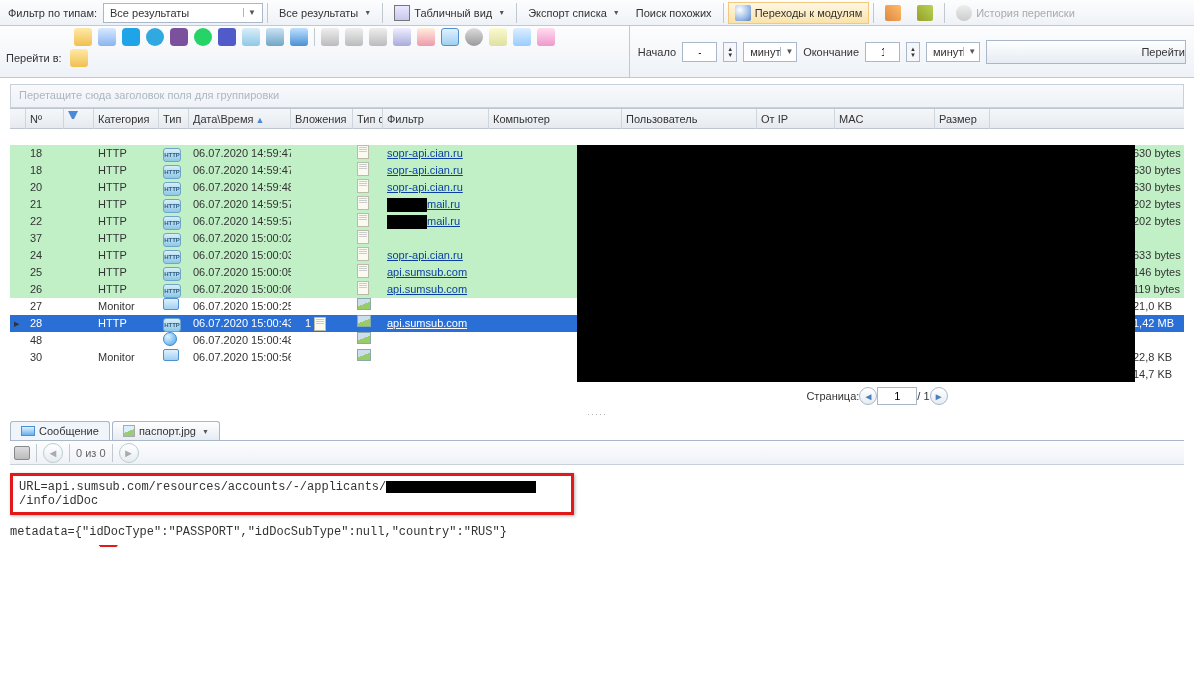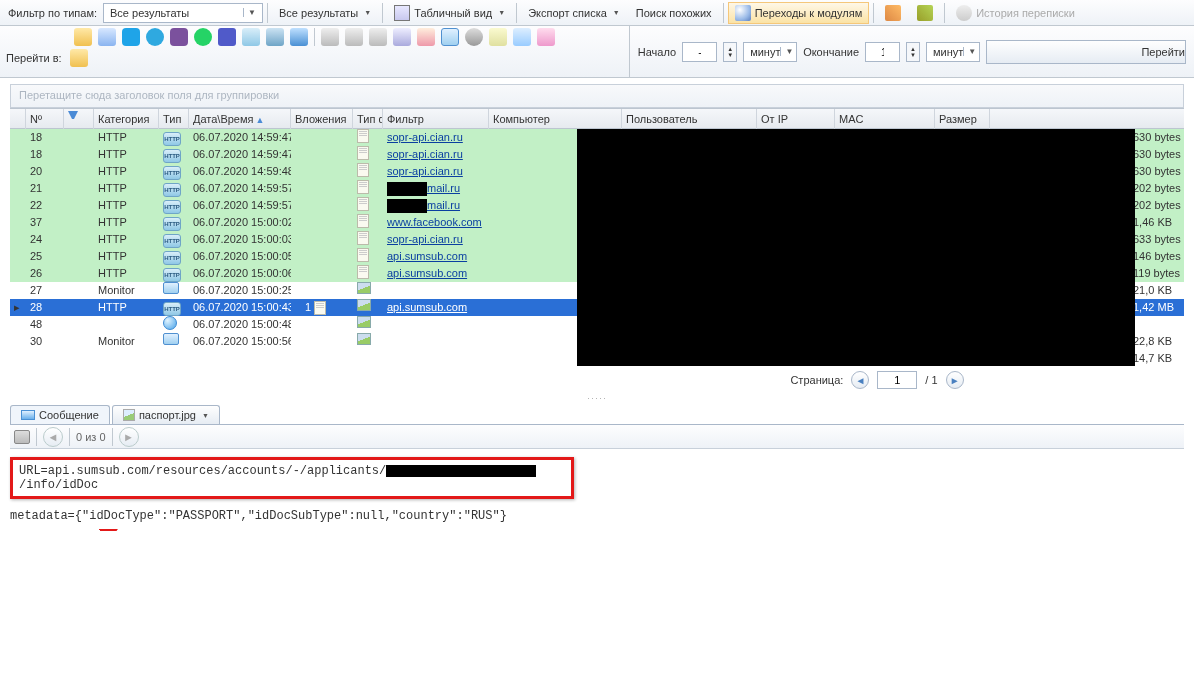--- a/index.html
+++ b/index.html
@@ -25,21 +25,21 @@
 .icons-row { display: flex; gap: 6px; align-items: center; margin: 0 0 3px 0; }
 .small-ic { width: 18px; height: 18px; border-radius: 3px; display:inline-block; }
 .row2-right { display: flex; align-items: center; padding: 0 8px; gap: 6px; border-left: 1px solid #c0c8d0; }
 .numinp { width: 35px; height: 20px; border: 1px solid #a9b7c9; text-align: right; padding: 0 15px; }
 .spin { width: 14px; height: 20px; border: 1px solid #a9b7c9; background: #f5f7fa; display:flex; flex-direction:column; justify-content:center; align-items:center; font-size:6px; line-height:6px; cursor:pointer; }
 .big-btn { width: 200px; height: 24px; border: 1px solid #a9b7c9; background: linear-gradient(#fefefe, #e6ecf3); display:flex; align-items:center; justify-content:flex-end; cursor:pointer; }
 .groupbar { height: 24px; background: linear-gradient(#f8f9fb, #eef2f7); border: 1px solid #c8d0da; margin: 0 10px 0 10px; padding: 4px 8px; color: #adb6c1; font-size: 11px; }
 .grid-wrap { margin: 0 10px; border-top: 1px solid #bcc5d0; }
 .grid-head { display: flex; background: linear-gradient(#f5f7fa, #e6eaef); border-bottom: 1px solid #bcc5d0; height: 20px; align-items: center; }
 .gh { border-right: 1px solid #cfd5dd; padding: 0 4px; font-size: 11px; color: #333; height: 20px; line-height: 20px; overflow: hidden; white-space: nowrap; }
-.grid-body { position: relative; }
+.grid-body { position: relative; margin-top: 16px; }
 .gr { display: flex; height: 17px; align-items: center; font-size: 11px; }
 .gc { padding: 0 4px; overflow: hidden; white-space: nowrap; height: 17px; line-height: 17px; }
 .gr.green { background: #c2f0c6; }
 .gr.white { background: #fff; }
 .gr.sel { background: #2a6fd6; color: #fff; }
 .gr.sel a { color: #fff; }
 .gr a { color: #0a3fa1; text-decoration: underline; cursor: pointer; }
 .col-arrow { width: 16px; }
 .col-num { width: 38px; }
 .col-pin { width: 30px; }
@@ -55,21 +55,21 @@
 .col-fip { width: 78px; }
 .col-mac { width: 100px; }
 .col-size { width: 55px; }
 .http-badge { display:inline-block; width: 18px; height: 14px; background: linear-gradient(#d9eef9, #8fc8e6); border: 1px solid #6fa5c7; border-radius: 3px; font-size: 6px; color:#2a5a80; text-align:center; line-height:12px; font-weight:bold; }
 .mon-ic { display:inline-block; width: 16px; height: 12px; border: 1px solid #5090d0; border-radius: 2px; background: linear-gradient(#e0f0ff, #a0d0f0); }
 .globe-ic { display:inline-block; width:14px; height:14px; border-radius:50%; background: radial-gradient(circle at 30% 30%, #dff3ff, #4aa3e8); border:1px solid #3a8ad4; }
 .doc-ic { display:inline-block; width:12px; height:14px; border:1px solid #bba; background:#fafaf0; position:relative; }
 .doc-ic::before { content:""; position:absolute; top:1px; left:1px; right:1px; height:1px; background:#ccc; box-shadow: 0 2px #ccc, 0 4px #ccc; }
 .img-ic { display:inline-block; width:14px; height:12px; border:1px solid #8aa; background:linear-gradient(160deg,#cde 50%,#9c6 50%); }
 .overlay-black { position:absolute; background:#000; z-index:5; }
-.pager { display:flex; align-items:center; justify-content:center; height: 26px; margin: 0 10px; gap:8px; padding-left: 560px; }
+.pager { display:flex; align-items:center; justify-content:center; height: 26px; margin: 0 10px; padding-left: 560px; }
 .pg-btn { width:18px; height:18px; border:1px solid #a9b7c9; border-radius: 50%; background: linear-gradient(#fff, #e6ecf3); display:flex; align-items:center; justify-content:center; font-size:10px; color:#4a80c0; cursor:pointer; }
 .pg-inp { width: 40px; height:18px; border:1px solid #a9b7c9; text-align:center; }
 .splitter-dots { text-align:center; color:#aaa; font-size:9px; letter-spacing:1px; height: 8px; }
 .tabs2 { display:flex; margin: 4px 10px 0 10px; border-bottom: 1px solid #a9b7c9; }
 .tab2 { display:flex; align-items:center; gap:4px; padding: 3px 10px; border: 1px solid #a9b7c9; border-bottom: none; background:linear-gradient(#fefefe,#e6ecf3); border-radius: 3px 3px 0 0; margin-right: 2px; font-size:11px; cursor:pointer; }
 .tab2.active { background:#f0f5fb; }
 .msg-ic { width:14px; height:10px; background:linear-gradient(#dff0ff,#6ab0eb); border:1px solid #4a90d4; display:inline-block; }
 .pic-ic { width:12px; height:12px; border:1px solid #aaa; background:linear-gradient(160deg,#def 50%, #9c7 50%); display:inline-block; }
 .btmtb { display:flex; align-items:center; height:24px; border-bottom:1px solid #c8d0da; margin: 0 10px; background:linear-gradient(#fdfdfe,#eef2f7); gap:6px; padding:0 4px; }
 .print-ic { width:16px; height:14px; display:inline-block; background:linear-gradient(#ddd,#bbb); border:1px solid #888; border-radius:2px; }
@@ -292,21 +292,20 @@
       </div>
       <div class="gr green">
         <div class="gc col-arrow"></div>
         <div class="gc col-num">37</div>
         <div class="gc col-pin"></div>
         <div class="gc col-cat">HTTP</div>
         <div class="gc col-type"><span class="http-badge">HTTP</span></div>
         <div class="gc col-dt">06.07.2020 15:00:02</div>
         <div class="gc col-att"></div>
         <div class="gc col-ft"><span class="doc-ic"></span></div>
-        <div class="gc col-to"><a>www.facebook.com</a></div>
         <div class="gc col-dom"></div>
         <div class="gc col-comp"></div>
         <div class="gc col-user"></div>
         <div class="gc col-fip"></div>
         <div class="gc col-mac"></div>
         <div class="gc col-size">1,46 KB</div>
       </div>
       <div class="gr green">
         <div class="gc col-arrow"></div>
         <div class="gc col-num">24</div>

